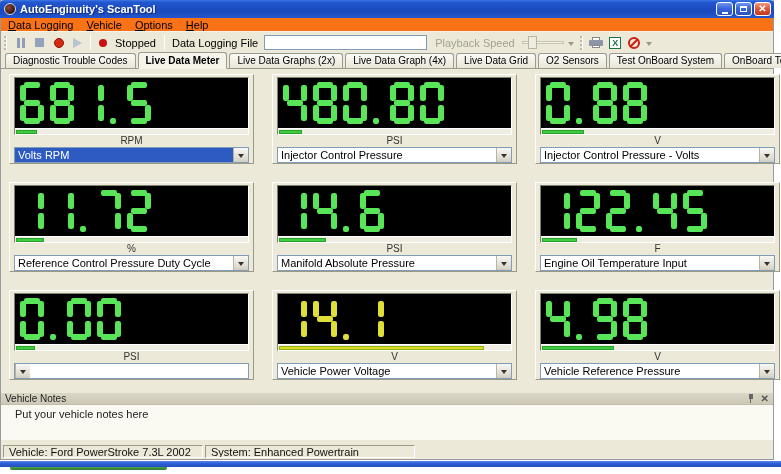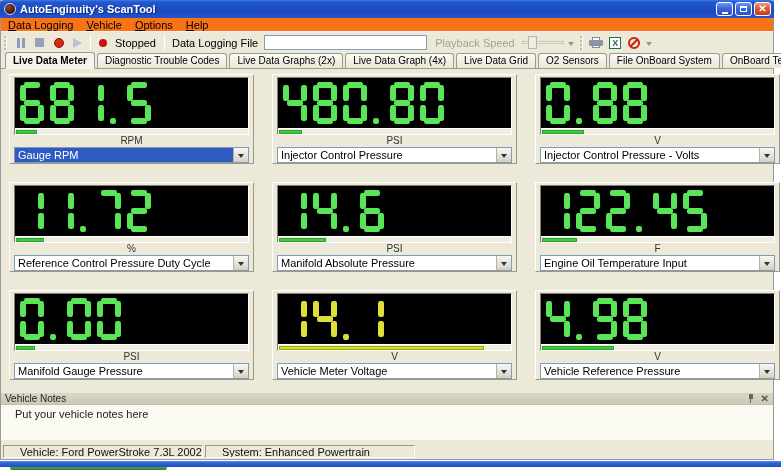--- a/index.html
+++ b/index.html
@@ -110,21 +110,21 @@
   .pin::before { content:""; position:absolute; left:2px; top:0; width:4px; height:5px; background:#666; }
   .pin::after { content:""; position:absolute; left:3.5px; top:5px; width:1px; height:4px; background:#666; }
   .notes-x { font-size:10px; font-weight:bold; line-height:10px; }
   .notes-body { position:absolute; top:405px; left:0; right:0; height:35px; background:#FBFAF2;
                 font-size:11px; padding:3px 0 0 14px; color:#222; }
 
   
   .statusbar { position:absolute; top:444px; left:0; right:0; height:15px; background:#ECE9D8;
                display:flex; align-items:stretch; padding:1px 2px; font-size:11px; }
   .status-cell { border:1px solid; border-color:#9D9A84 #FFFFFF #FFFFFF #9D9A84;
-                 padding:0 16px; line-height:12px; white-space:nowrap; overflow:hidden; color:#111; }
+                 padding:0 5px; line-height:12px; white-space:nowrap; overflow:hidden; color:#111; }
   .status-cell.vehicle { width:200px; margin-right:2px; }
   .status-cell.system { width:210px; }
 
   
   .taskbar-strip { position:absolute; top:461px; left:0; width:781px; height:6px;
                    background:linear-gradient(180deg,#5B85EC 0%,#2E5FD6 40%,#2250BE 100%); }
   .start-strip { position:absolute; top:467px; left:10px; width:157px; height:3px;
                  background:linear-gradient(180deg,#4FA14F,#2F7C2F); border-radius:0 0 2px 2px; }
 </style>
 </head>
@@ -195,27 +195,27 @@
     <span class="tbtn">
         <span class="ico-excel">X</span>
       </span>
     <span class="tbtn">
         <span class="ico-cancel"></span>
       </span>
     <span class="mini-arrow"></span>
   </div>
 
   <div class="tabbar">
+    <span class="tab">Diagnostic Trouble Codes</span>
     <span class="tab active">Live Data Meter</span>
-    <span class="tab">Diagnostic Trouble Codes</span>
     <span class="tab">Live Data Graphs (2x)</span>
     <span class="tab">Live Data Graph (4x)</span>
     <span class="tab">Live Data Grid</span>
     <span class="tab">O2 Sensors</span>
-    <span class="tab">File OnBoard System</span>
+    <span class="tab">Test OnBoard System</span>
     <span class="tab">OnBoard Test Results</span>
 
   </div>
 
   <div class="content">
 
     <div class="panel">
       <div class="lcd-wrap">
         <div class="lcd">
             <svg width="235" height="50" viewBox="0 0 235 50">
@@ -241,21 +241,21 @@
               <rect x="130" y="27" width="6" height="16" rx="2.2" fill="#58E658"></rect>
               <rect x="116" y="40" width="16" height="6" rx="2.2" fill="#58E658"></rect>
             </svg>
           </div>
         <div class="bar">
             <div class="bar-fill" style="width: 9%; background: rgb(63, 203, 63);"></div>
           </div>
       </div>
       <div class="unit">RPM</div>
       <div class="combo focused">
-        <div class="combo-text">Gauge RPM</div>
+        <div class="combo-text">Volts RPM</div>
         <div class="combo-btn">
             <i class="tri"></i>
           </div>
       </div>
     </div>
 
     <div class="panel">
       <div class="lcd-wrap">
         <div class="lcd">
             <svg width="235" height="50" viewBox="0 0 235 50">
@@ -474,21 +474,20 @@
               <rect x="82" y="27" width="6" height="16" rx="2.2" fill="#58E658"></rect>
               <rect x="82" y="7" width="6" height="16" rx="2.2" fill="#58E658"></rect>
             </svg>
           </div>
         <div class="bar">
             <div class="bar-fill" style="width: 8%; background: rgb(63, 203, 63);"></div>
           </div>
       </div>
       <div class="unit">PSI</div>
       <div class="combo">
-        <div class="combo-text">Manifold Gauge Pressure</div>
         <div class="combo-btn">
             <i class="tri"></i>
           </div>
       </div>
     </div>
 
     <div class="panel">
       <div class="lcd-wrap">
         <div class="lcd">
             <svg width="235" height="50" viewBox="0 0 235 50">
@@ -502,21 +501,21 @@
               <rect x="100" y="7" width="6" height="16" rx="2.2" fill="#DFDF3A"></rect>
               <rect x="100" y="27" width="6" height="16" rx="2.2" fill="#DFDF3A"></rect>
             </svg>
           </div>
         <div class="bar">
             <div class="bar-fill" style="width: 88%; background: rgb(219, 219, 34);"></div>
           </div>
       </div>
       <div class="unit">V</div>
       <div class="combo">
-        <div class="combo-text">Vehicle Meter Voltage</div>
+        <div class="combo-text">Vehicle Power Voltage</div>
         <div class="combo-btn">
             <i class="tri"></i>
           </div>
       </div>
     </div>
 
     <div class="panel">
       <div class="lcd-wrap">
         <div class="lcd">
             <svg width="235" height="50" viewBox="0 0 235 50">

